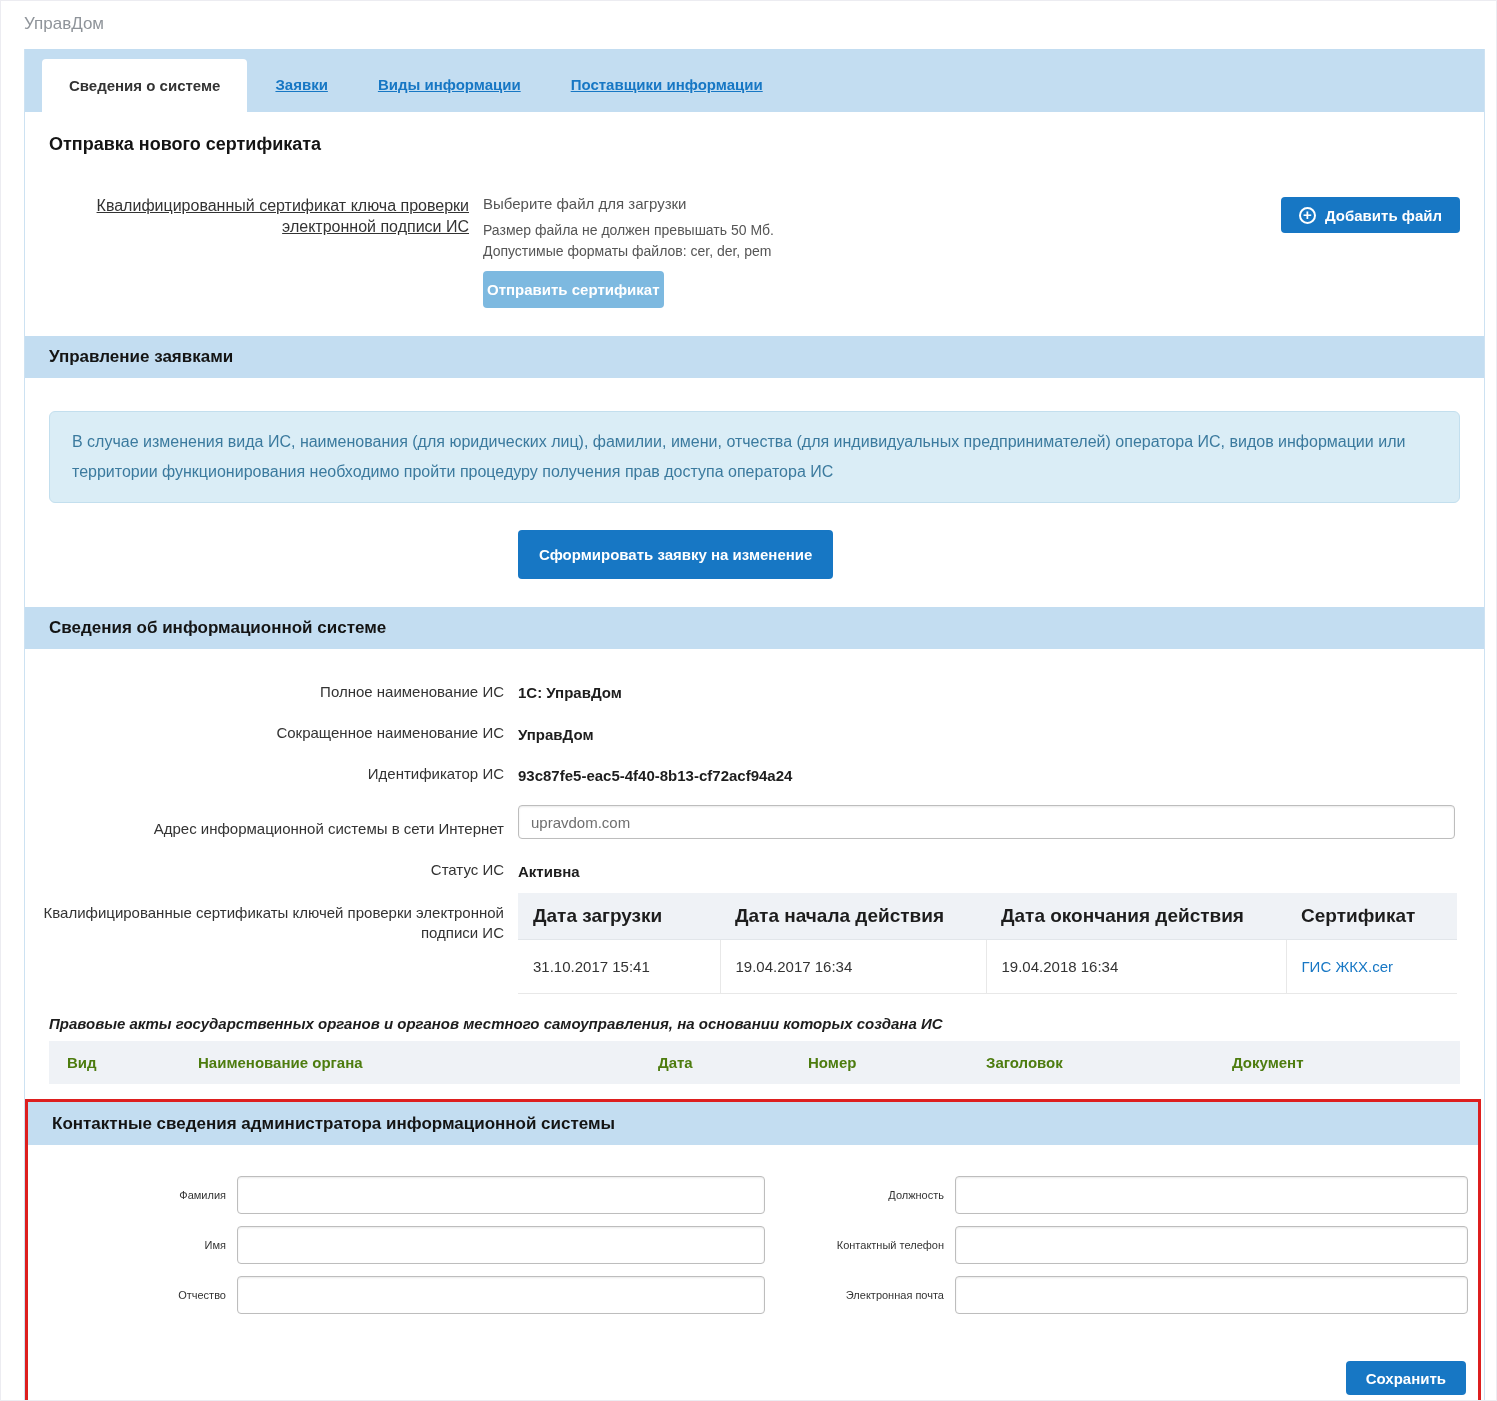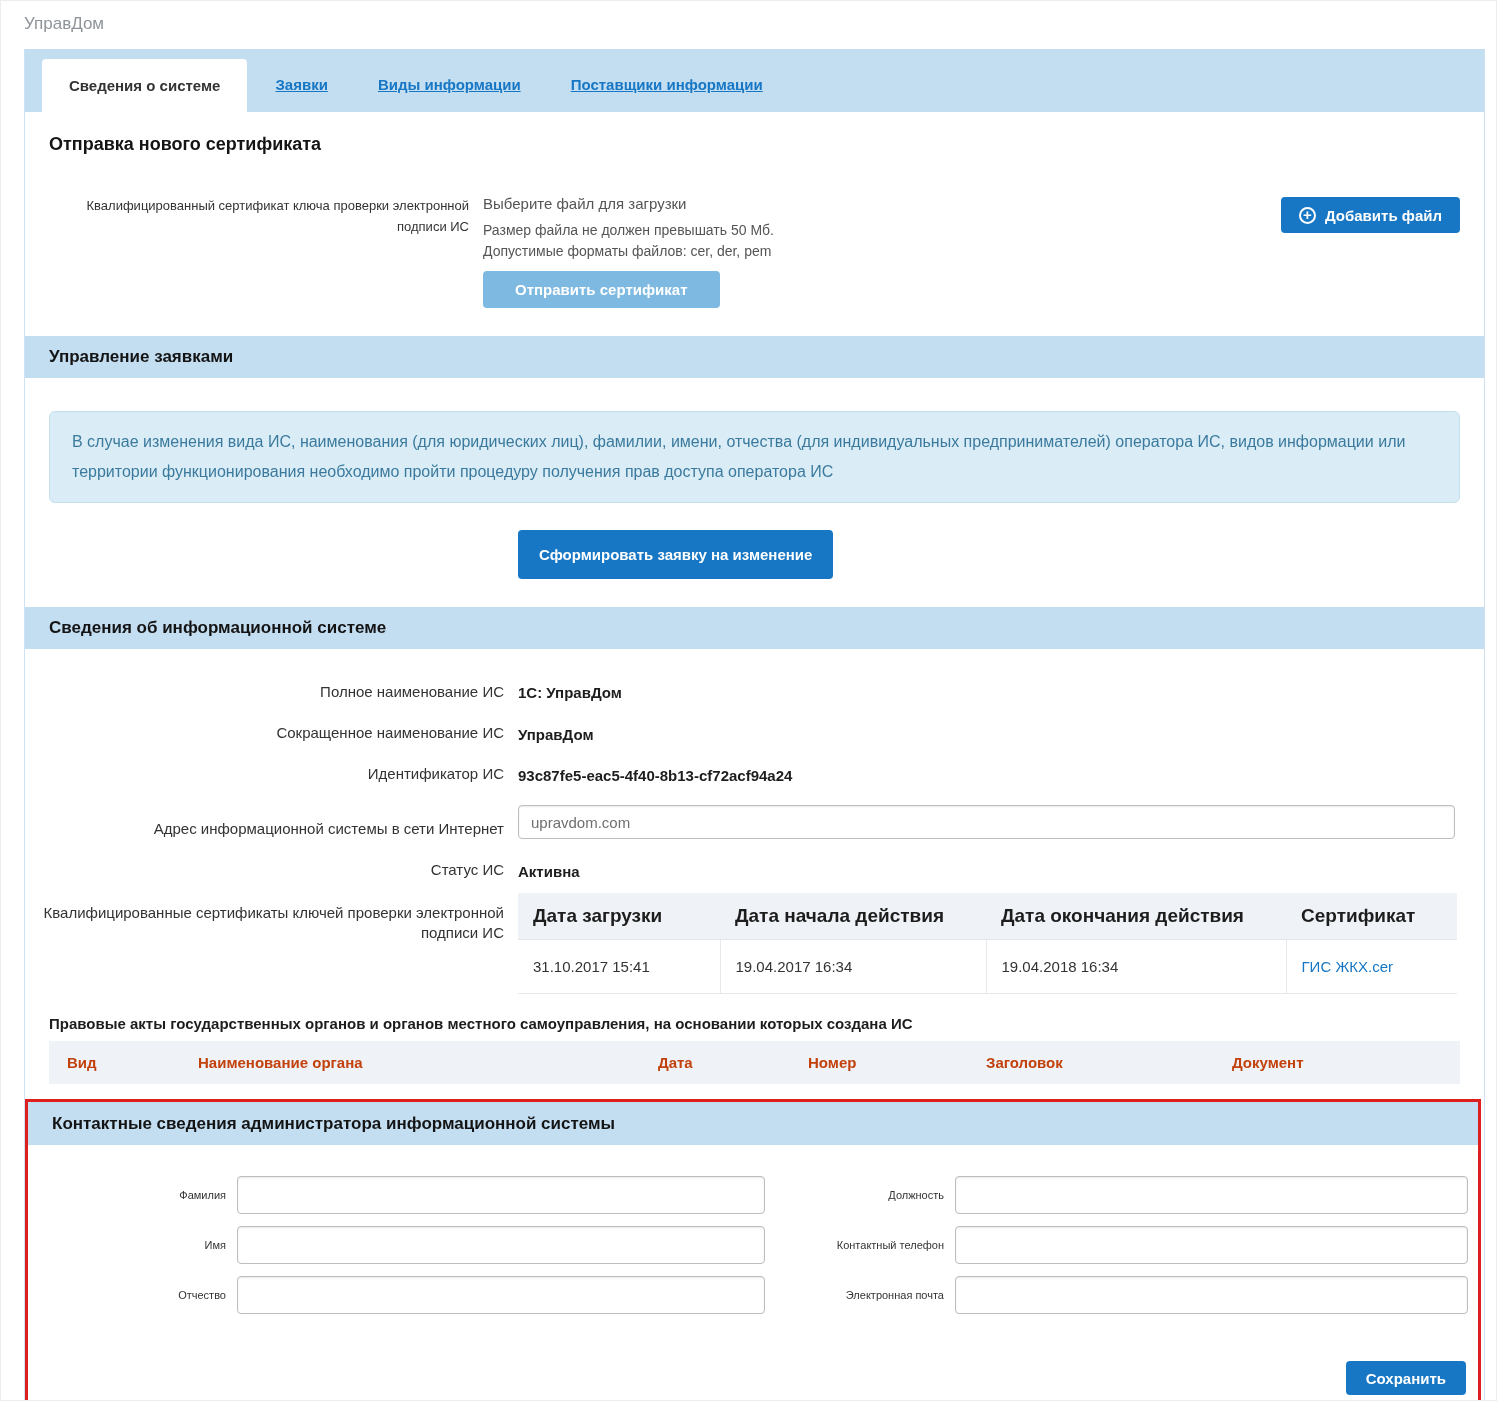--- a/index.html
+++ b/index.html
@@ -16,28 +16,28 @@
                 border-radius:4px 4px 0 0; font-size:15px; font-weight:700; color:#333; cursor:default; }
   .tab-link { margin:0 0 19px 50px; font-size:15px; font-weight:700; color:#1777c4; text-decoration:underline; cursor:pointer; }
   .tab-link:first-of-type { margin-left:28px; }
 
   .content { background:#fff; }
 
   h2.sec-title { margin:22px 0 0 24px; font-size:18px; font-weight:700; color:#141414; }
 
   
   .cert-row { display:flex; margin-top:40px; padding:0 24px; }
-  .cert-label { width:434px; padding-right:14px; text-align:right; font-size:13px; color:#333; line-height:21px; }
+  .cert-label { width:434px; padding-right:14px; text-align:right; font-size:16px; color:#333; line-height:21px;text-decoration:underline; }
   .cert-mid { flex:1; }
   .choose-text { font-size:15px; color:#555; }
   .hint { font-size:14px; color:#555; margin-top:10px; }
   .hint + .hint { margin-top:5px; }
   .btn { display:inline-flex; align-items:center; justify-content:center; border:none; border-radius:4px;
          background:#1777c4; color:#fff; font-family:"Liberation Sans",sans-serif; font-size:15px; font-weight:700; cursor:pointer; }
-  .btn-send { background:#7db9e0; height:37px; padding:0 32px; margin-top:12px; cursor:default; }
+  .btn-send { background:#7db9e0; height:37px; padding:0 4px; margin-top:12px; cursor:default; }
   .btn-add { height:36px; padding:0 18px; margin-left:auto; align-self:flex-start; margin-top:2px; min-width:176px; }
   .plus-icon { width:17px; height:17px; border:2px solid #fff; border-radius:50%; display:inline-flex;
                align-items:center; justify-content:center; font-size:15px; font-weight:700; line-height:1; margin-right:9px; padding-bottom:1px; }
 
   
   .sec-bar { background:#c3ddf1; height:42px; display:flex; align-items:center; padding:0 24px;
              font-size:17px; font-weight:700; color:#141414; }
   .mt28 { margin-top:28px; }
 
   
@@ -60,23 +60,23 @@
   
   table.cert-table { border-collapse:collapse; width:939px; }
   .cert-table th { background:#eff2f6; text-align:left; font-size:19px; font-weight:700; color:#1d1d1d;
                    padding:12px 10px 12px 15px; border-bottom:1px solid #e2e6ea; }
   .cert-table td { background:#fff; font-size:15px; color:#333; padding:18px 10px 18px 15px;
                    border-bottom:1px solid #e8e8e8; border-right:1px solid #e8e8e8; }
   .cert-table td:last-child { border-right:none; }
   a.file-link { color:#1777c4; text-decoration:none; cursor:pointer; }
 
   
-  .acts-label { margin:21px 24px 0 24px; font-size:15px; font-weight:700; color:#1d1d1d; }
+  .acts-label { margin:21px 24px 0 24px; font-size:15px; font-weight:700; color:#1d1d1d;font-style:italic; }
   .acts-head { margin:9px 24px 0 24px; background:#eff2f6; height:43px; display:flex; align-items:center; padding-left:18px; }
-  .acts-head span { font-size:15px; font-weight:700; color:#c2410c; }
+  .acts-head span { font-size:15px; font-weight:700; color:#4d7c0f; }
   .ah-1 { width:131px; } .ah-2 { width:460px; } .ah-3 { width:150px; } .ah-4 { width:178px; } .ah-5 { width:246px; } .ah-6 { flex:1; }
 
   
   .contact-box { margin:15px 3px 0 0; border:3px solid #dd1f1f; background:#fff; }
   .contact-box .sec-bar { height:43px; }
   .cgrid { display:flex; margin-top:31px; }
   .ccol-left { flex:0 0 737px; }
   .ccol-right { flex:1; padding-right:10px; }
   .crow { display:flex; align-items:center; margin-bottom:12px; }
   .clabel { text-align:right; font-size:11px; color:#333; padding-right:11px; }

